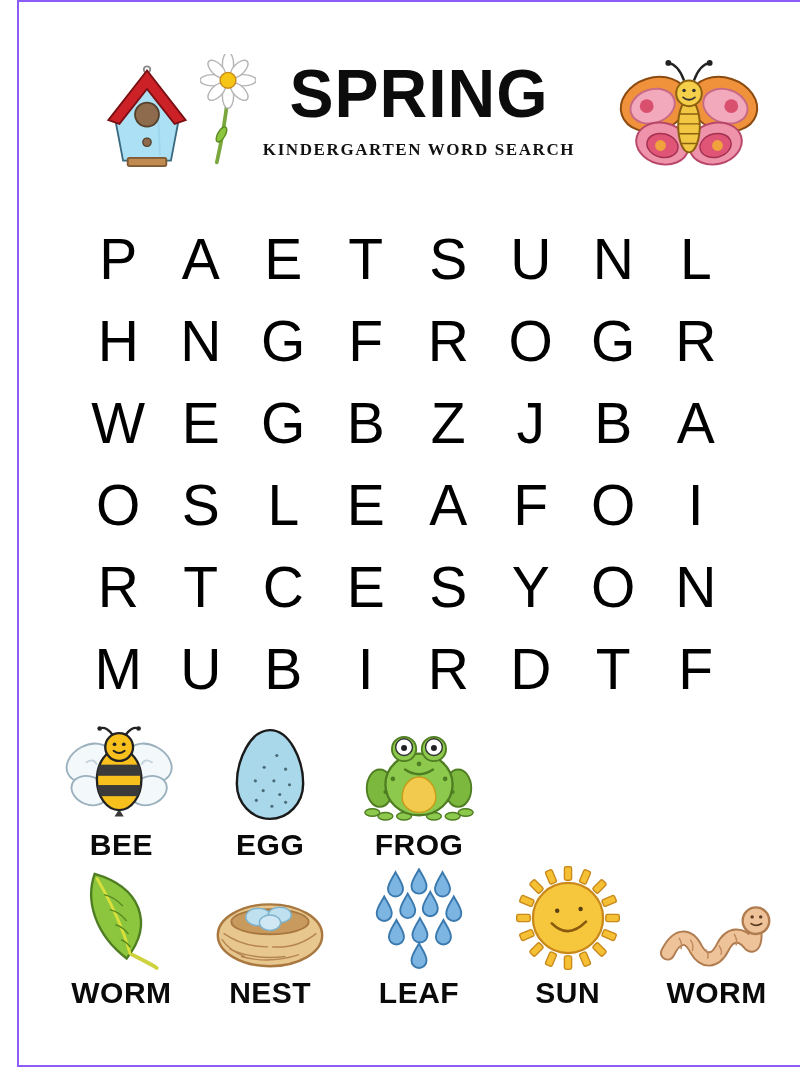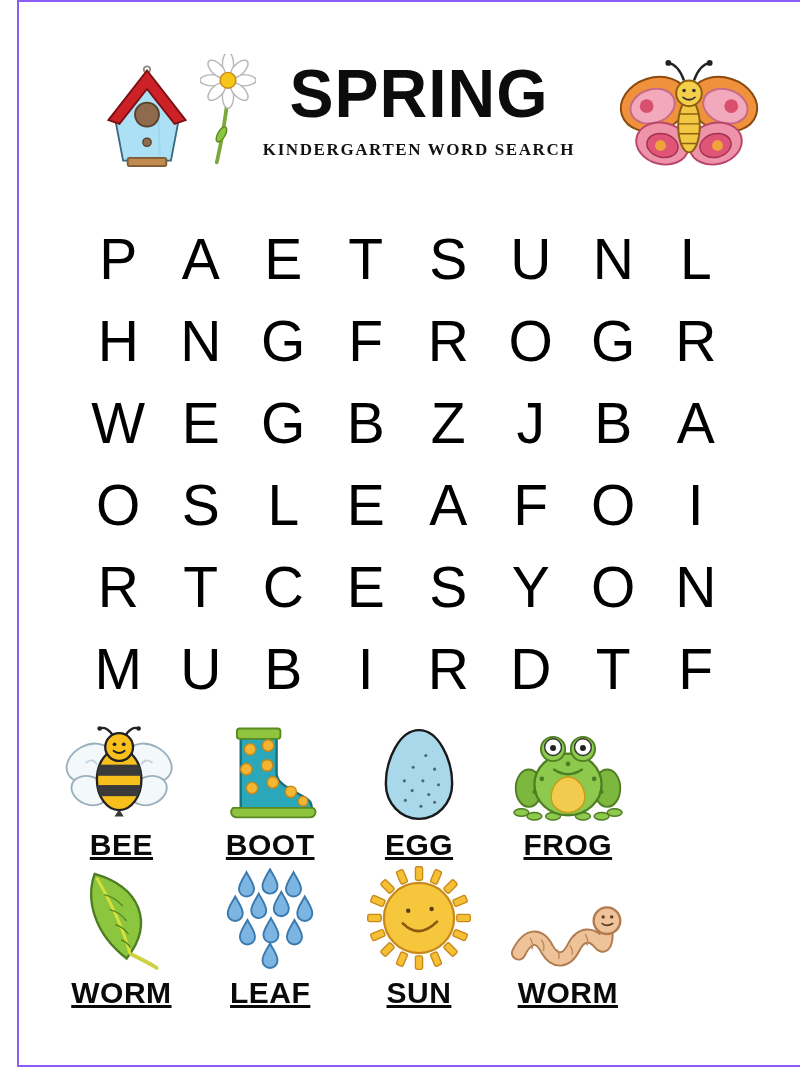--- a/index.html
+++ b/index.html
@@ -35,21 +35,21 @@
   
   .wordrow {
     position:absolute; left:28px; width:744px; height:142px;
     display:grid; grid-template-columns:repeat(5,1fr);
   }
   .wordrow.r1 { top:718px; }
   .wordrow.r2 { top:866px; }
   .worditem { display:flex; flex-direction:column; align-items:center; }
   .iconbox { height:104px; display:flex; align-items:flex-end; justify-content:center; }
   .wordlabel {
-    margin-top:4px; font-size:30px; font-weight:700; letter-spacing:0.5px; color:#0a0a0a;text-decoration:underline;
+    margin-top:4px; font-size:30px; font-weight:700; letter-spacing:0.5px; color:#0a0a0a;
   }
   
   .footer {
     position:absolute; right:30px; top:1022px;
     font-size:26px; font-weight:700;
   }
   svg { display:block; }
 </style>
 </head>
 <body>
@@ -202,40 +202,20 @@
           <circle cx="58" cy="27" r="15" fill="#f8c01d" stroke="#222" stroke-width="2.5"></circle>
           <circle cx="53" cy="24" r="2" fill="#222"></circle>
             <circle cx="63" cy="24" r="2" fill="#222"></circle>
           <path d="M52,31 Q58,36 64,31" fill="none" stroke="#222" stroke-width="2" stroke-linecap="round"></path>
         </svg>
       </div>
       <div class="wordlabel">BEE</div>
     </div>
 
 
-    <div class="worditem">
-      <div class="iconbox">
-        <svg viewBox="0 0 110 110" width="104" height="104">
-          <path d="M24,16 h38 v40 c0,8 6,12 14,17 l16,9 c9,5 9,14 2,15 H24 Z" fill="#2aa7b8" stroke="#17707e" stroke-width="2.5"></path>
-          <rect x="20" y="9" width="46" height="11" rx="3" fill="#8fc43f" stroke="#5a8a20" stroke-width="2"></rect>
-          <path d="M16,93 h84 c5,1 4,10 -3,10 H21 c-7,0 -9,-6 -5,-10 Z" fill="#8fc43f" stroke="#5a8a20" stroke-width="2"></path>
-          <g fill="#f2b632" stroke="#c8881a" stroke-width="1.5">
-            <circle cx="34" cy="31" r="6"></circle>
-              <circle cx="53" cy="27" r="6"></circle>
-            <circle cx="30" cy="52" r="6"></circle>
-              <circle cx="52" cy="48" r="6"></circle>
-            <circle cx="36" cy="72" r="6"></circle>
-              <circle cx="58" cy="66" r="6"></circle>
-            <circle cx="77" cy="76" r="6"></circle>
-              <circle cx="90" cy="86" r="5"></circle>
-          </g>
-        </svg>
-      </div>
-      <div class="wordlabel">BOOT</div>
-    </div>
 
     <div class="worditem">
       <div class="iconbox">
         <svg viewBox="0 0 80 100" width="78" height="98">
           <path d="M40,4 C60,4 74,34 74,59 a34,36 0 0 1 -68,0 C6,34 20,4 40,4 Z" fill="#a8d8ea" stroke="#1a1a1a" stroke-width="2.5"></path>
           <g fill="#4a6a75">
             <circle cx="47" cy="30" r="1.6"></circle>
               <circle cx="34" cy="42" r="1.6"></circle>
               <circle cx="56" cy="44" r="1.6"></circle>
             <circle cx="25" cy="56" r="1.6"></circle>
@@ -300,20 +280,39 @@
             <path d="M32,28 q10,2 20,12"></path>
               <path d="M38,44 q10,2 18,12"></path>
             <path d="M44,60 q8,2 14,10"></path>
               <path d="M50,76 q6,2 10,8"></path>
           </g>
         </svg>
       </div>
       <div class="wordlabel">WORM</div>
     </div>
 
+    <div class="worditem">
+      <div class="iconbox">
+        <svg viewBox="0 0 120 90" width="116" height="87">
+          <ellipse cx="60" cy="52" rx="54" ry="32" fill="#e8c78f" stroke="#a87840" stroke-width="2.5"></ellipse>
+          <ellipse cx="60" cy="38" rx="40" ry="13" fill="#c99a5e" stroke="#a87840" stroke-width="2"></ellipse>
+          <ellipse cx="48" cy="33" rx="13" ry="9" fill="#bfe0ef" stroke="#7fb3cc" stroke-width="1.5"></ellipse>
+          <ellipse cx="70" cy="31" rx="12" ry="8" fill="#bfe0ef" stroke="#7fb3cc" stroke-width="1.5"></ellipse>
+          <ellipse cx="60" cy="39" rx="11" ry="8" fill="#cfe8f4" stroke="#7fb3cc" stroke-width="1.5"></ellipse>
+          <g stroke="#b5854f" stroke-width="1.5" fill="none">
+            <path d="M12,50 q20,14 46,14"></path>
+              <path d="M108,50 q-20,16 -46,14"></path>
+            <path d="M18,66 q26,12 58,8"></path>
+              <path d="M30,74 q30,8 60,-2"></path>
+            <path d="M10,56 q8,12 24,18"></path>
+          </g>
+        </svg>
+      </div>
+      <div class="wordlabel">NEST</div>
+    </div>
 
     <div class="worditem">
       <div class="iconbox">
         <svg viewBox="0 0 100 110" width="94" height="104">
           <defs>
             <path id="rdrop" d="M0,-13 C3,-7 8,-1 8,5 a8,8 0 1 1 -16,0 C-8,-1 -3,-7 0,-13 Z" fill="#7cb4e2" stroke="#3a79ad" stroke-width="2"></path>
           </defs>
           <use href="#rdrop" transform="translate(25,17)"></use>
           <use href="#rdrop" transform="translate(50,14)"></use>
           <use href="#rdrop" transform="translate(75,17)"></use>

